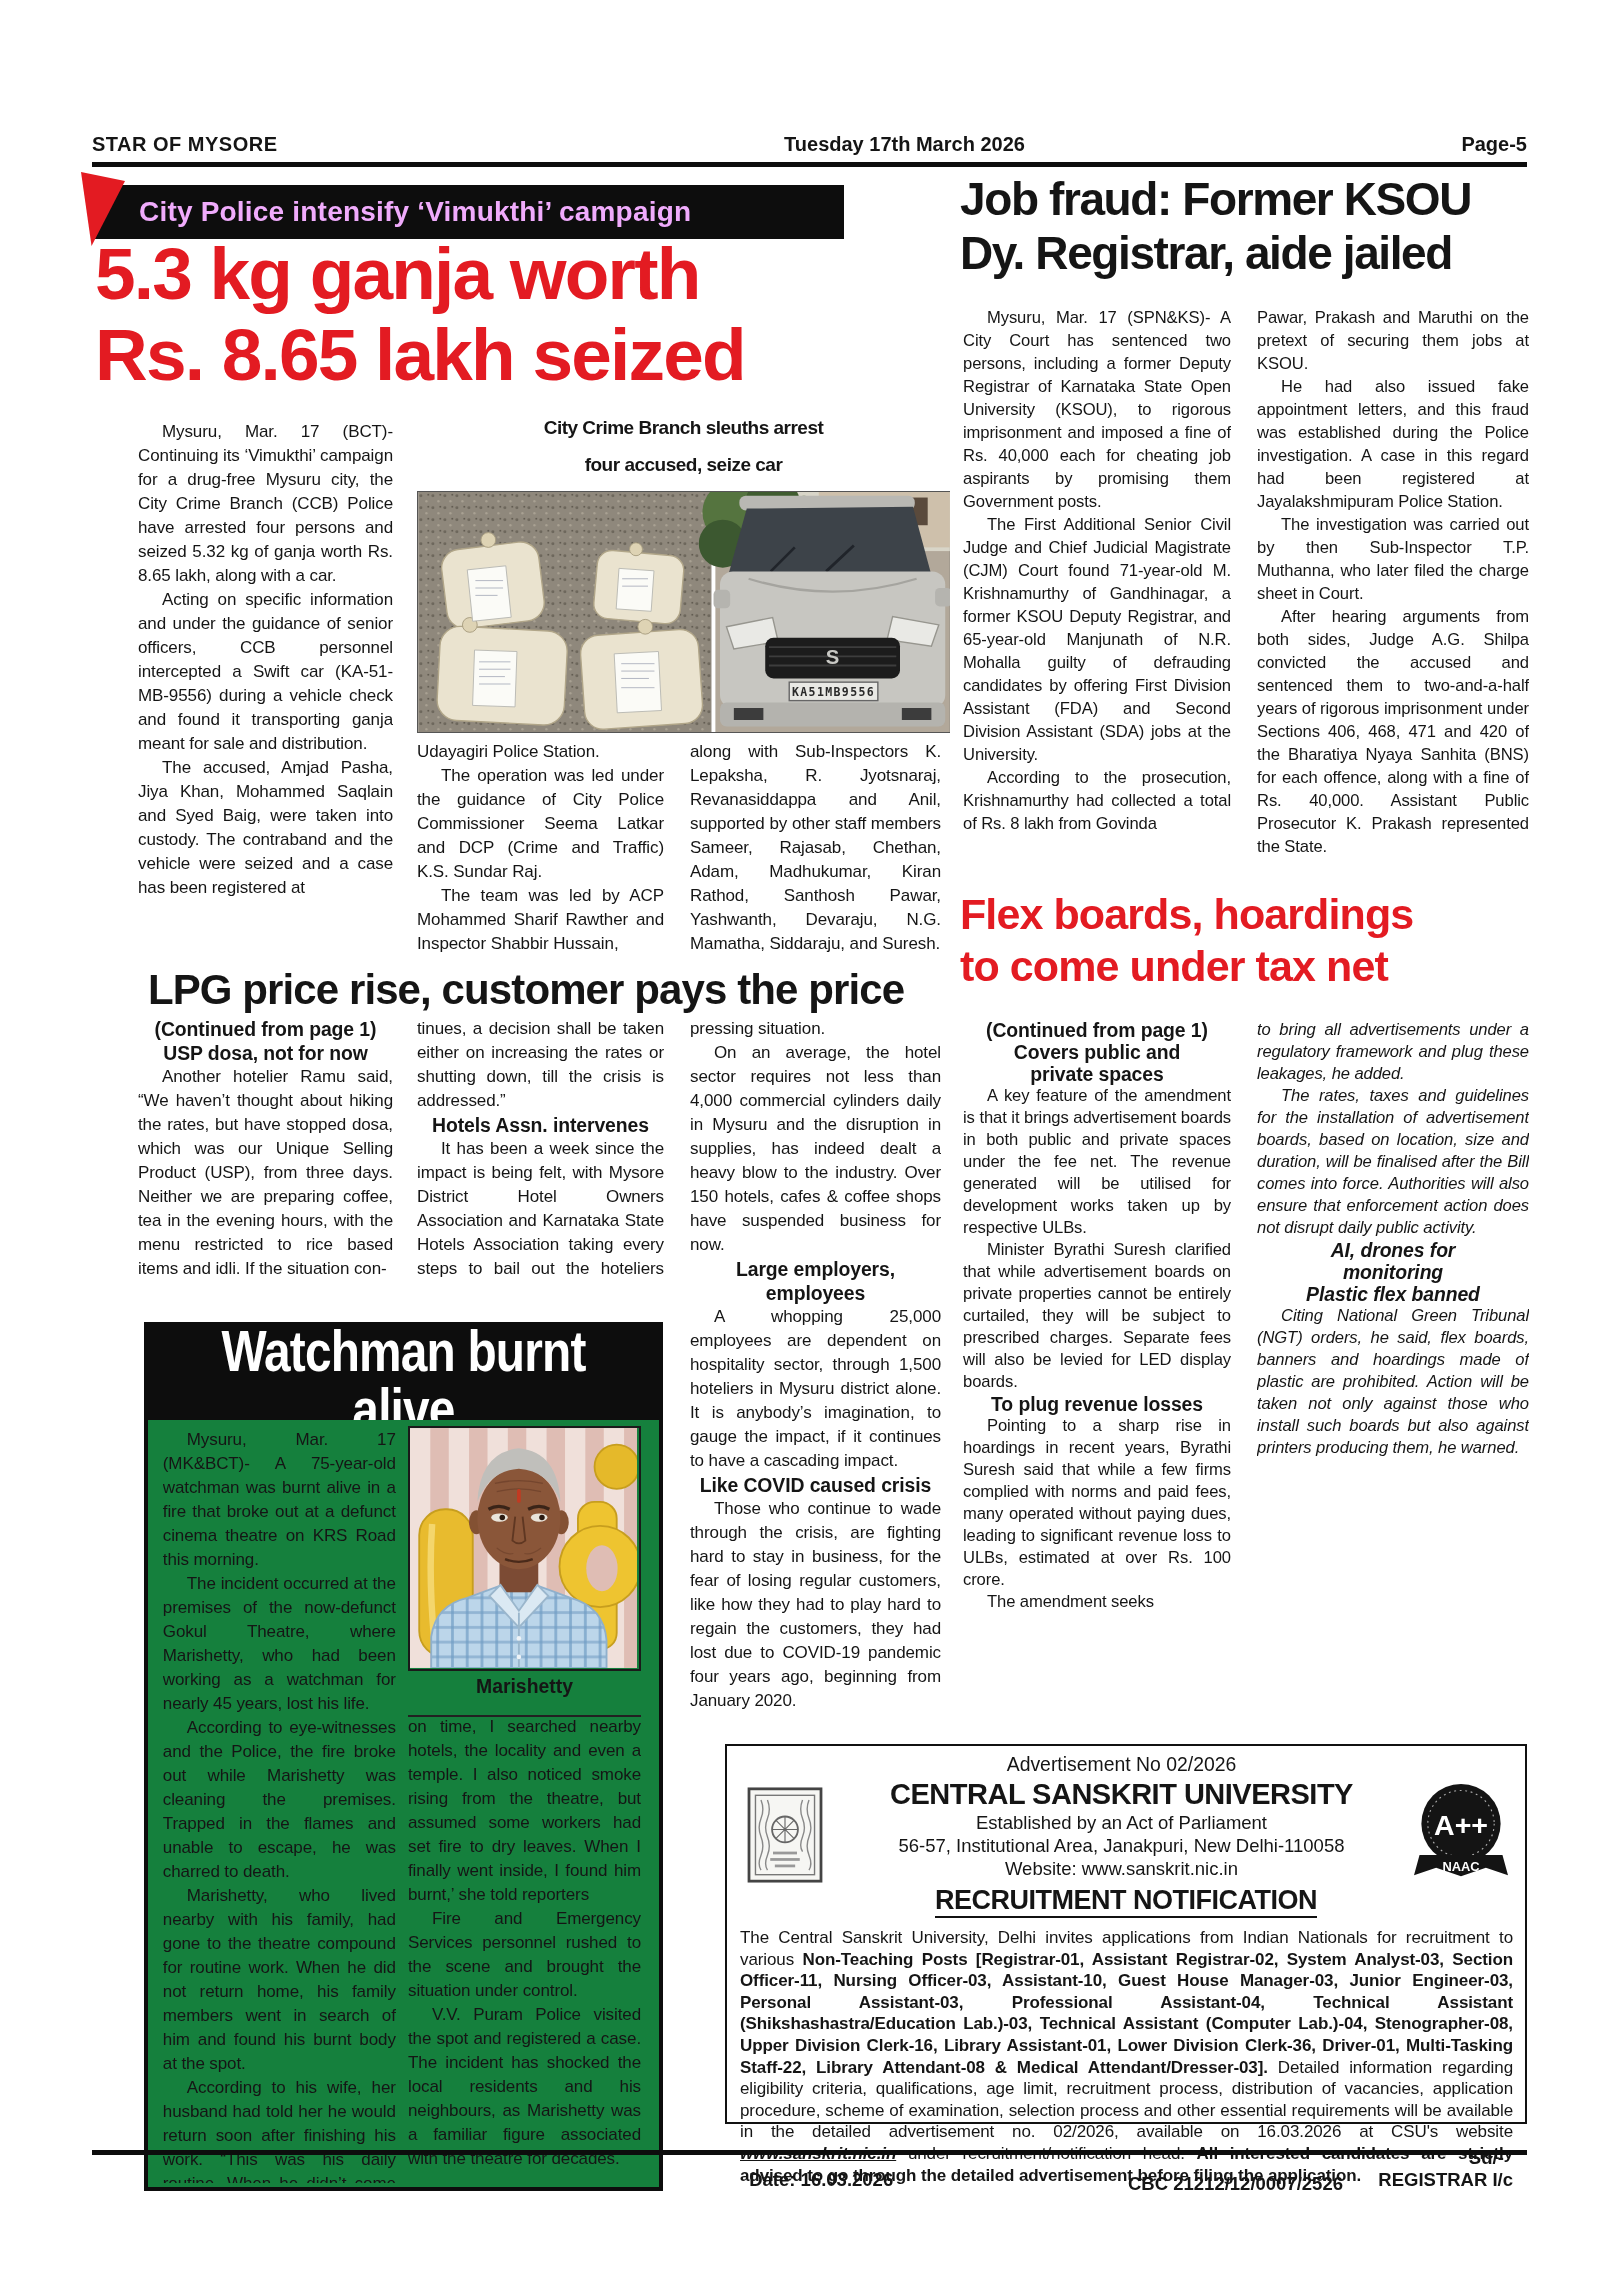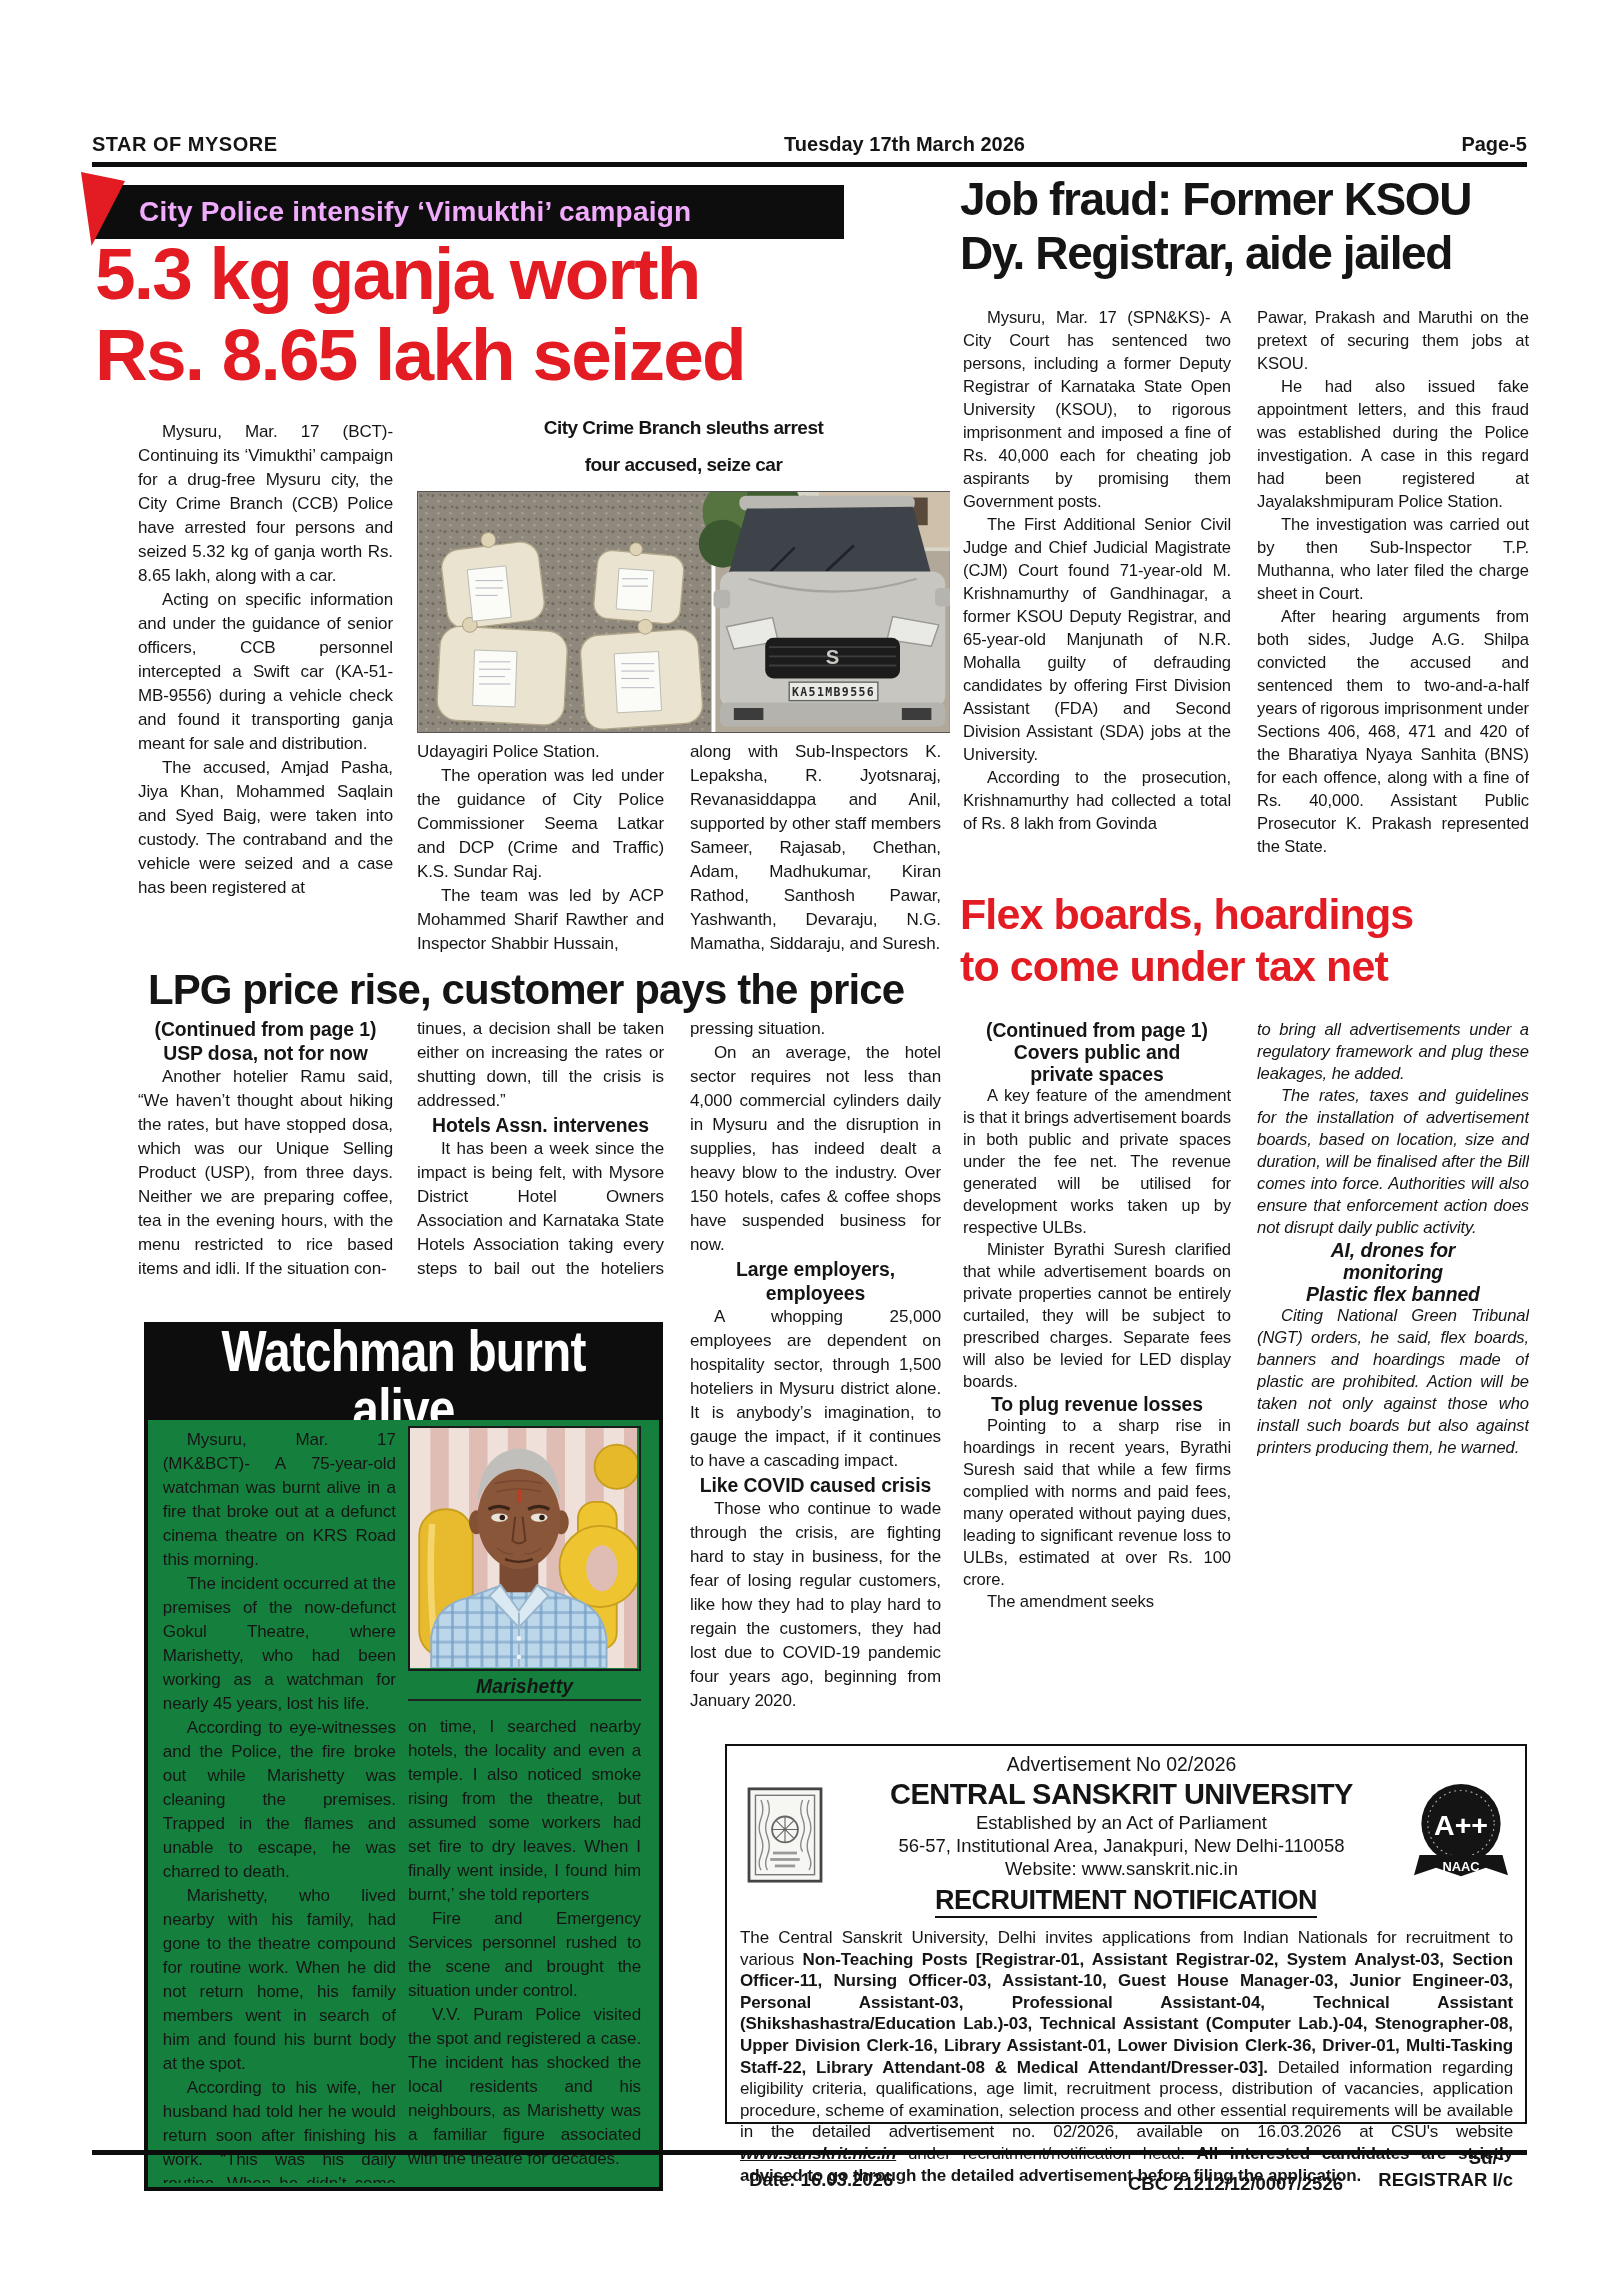--- a/index.html
+++ b/index.html
@@ -40,21 +40,21 @@
   .col p.chead{font-weight:bold;text-align:center;text-indent:0;font-size:19.4px;}
   
   .photo-frame{position:absolute;border:0.9px solid #555;box-sizing:border-box;}
   
   .wm-box{position:absolute;left:144px;top:1288px;width:519px;height:869px;border:4.6px solid #0d0d0d;
           box-sizing:border-box;background:#15803d;margin-top:34px;}
   .wm-banner{position:absolute;left:0;top:0;width:100%;height:94px;background:#0d0d0d;color:#fff;
              text-align:center;overflow:hidden;}
   .wm-b1{font-weight:bold;font-size:52px;line-height:52px;display:inline-block;transform:scale(.92,1.12);transform-origin:center;margin-top:1.8px;letter-spacing:-0.9px;}
   .wm-caption{position:absolute;left:260px;top:349px;width:233px;text-align:center;font-weight:bold;
-              font-style:italic;font-size:19.4px;border-bottom:2.8px solid #222;padding-bottom:1px;}
+              font-size:19.4px;border-bottom:2.8px solid #222;padding-bottom:17px;}
   
   .ad-box{position:absolute;left:725px;top:1744px;width:802px;height:380px;border:2.8px solid #111;
           box-sizing:border-box;background:#fff;}
   .ad-center{text-align:center;}
   .ad-no{font-size:19.4px;margin-top:7.4px;}
   .ad-org{font-weight:bold;font-size:29px;letter-spacing:-0.5px;margin-top:1.8px;}
   .ad-line{font-size:18.5px;margin-top:0.9px;}
   .ad-title{display:inline-block;font-weight:bold;font-size:27px;border-bottom:2.8px solid #111;
             margin-top:5.5px;letter-spacing:-0.5px;}
   .ad-body{position:absolute;left:13px;top:181px;width:773px;font-size:17px;line-height:21.6px;

